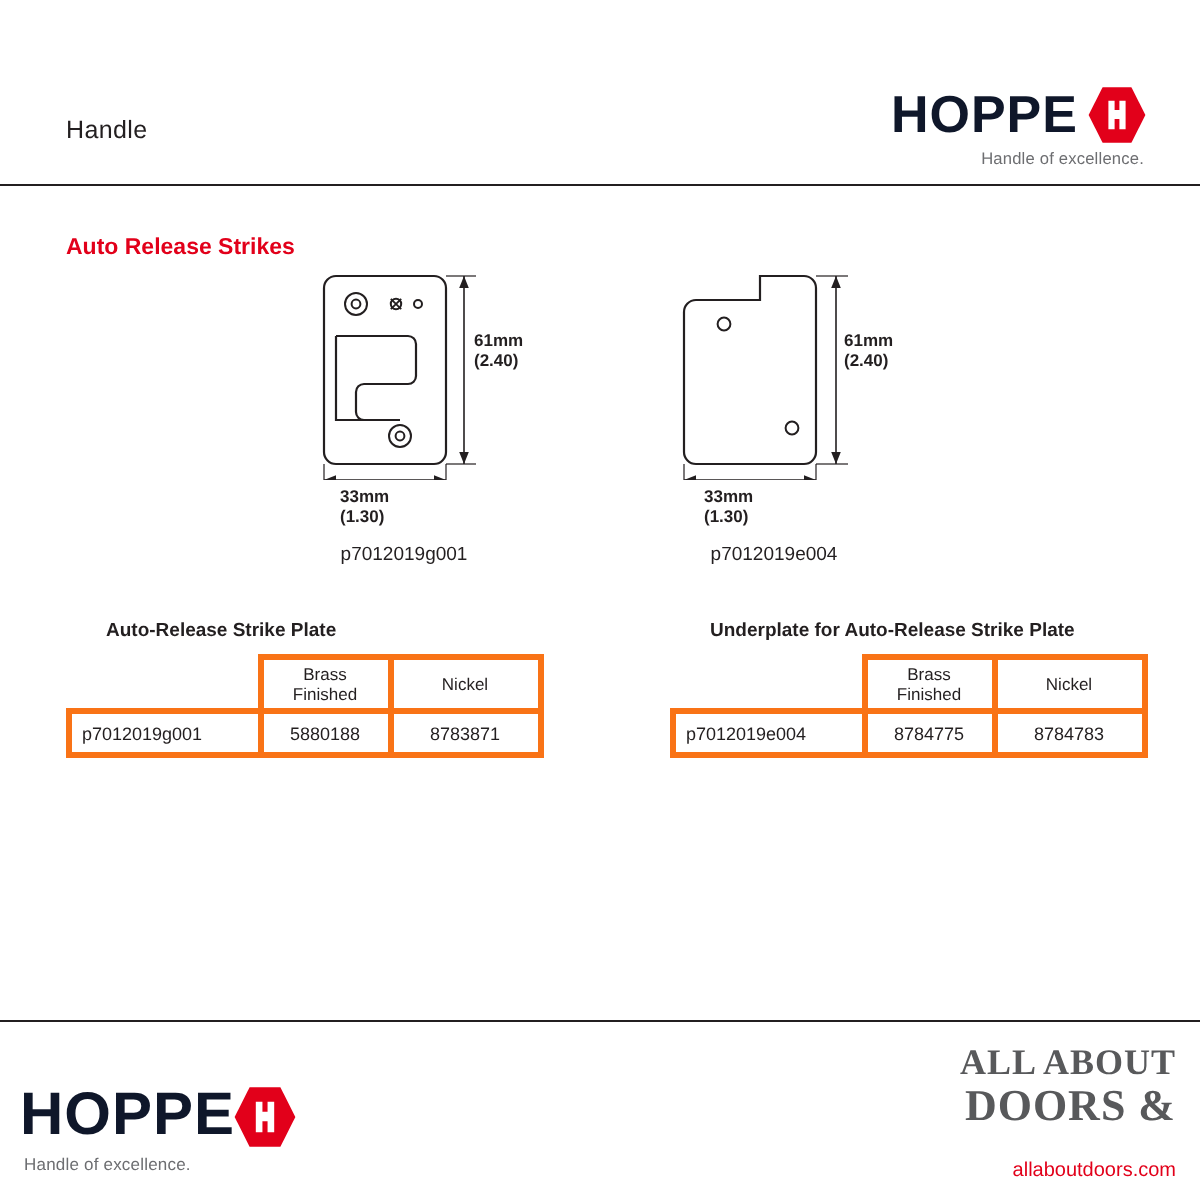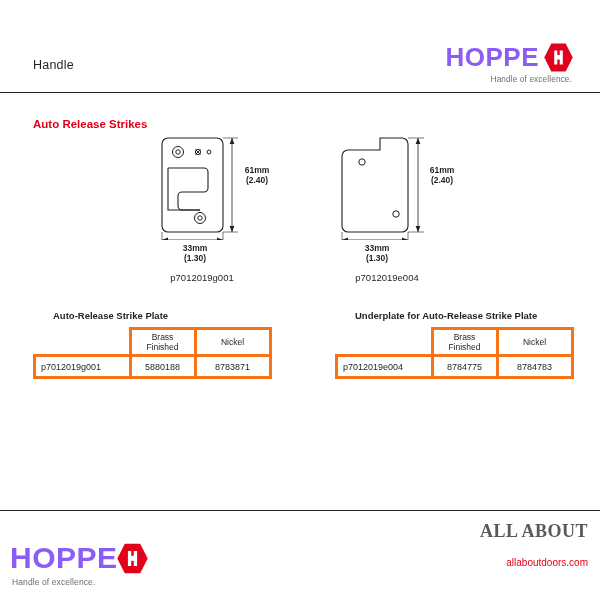--- a/index.html
+++ b/index.html
@@ -38,21 +38,21 @@
     width: 172px;
     height: 42px;
   }
   .brand-word {
     position: absolute;
     right: 34px;
     top: 0;
     font-size: 26px;
     font-weight: bold;
     letter-spacing: 0.5px;
-    color: #8b5cf6;
+    color: #0f172a;
     font-family: "Liberation Sans", sans-serif;
     line-height: 26px;
   }
   .brand-hex {
     position: absolute;
     right: 0;
     top: -1px;
     width: 29px;
     height: 29px;
   }
@@ -90,21 +90,20 @@
     top: 125px;
     width: 600px;
     height: 160px;
   }
 
   .dim-text {
     font-size: 8.5px;
     font-weight: bold;
     color: #231f20;
     line-height: 10px;
-    text-align: center;
     position: absolute;
   }
   .part-label {
     position: absolute;
     font-size: 9.5px;
     color: #231f20;
     text-align: center;
     width: 160px;
   }
 
@@ -377,15 +376,16 @@
       <svg width="31" height="31" viewBox="0 0 29 29" aria-hidden="true">
         <polygon points="7.3,0.6 21.7,0.6 28.7,14.5 21.7,28.4 7.3,28.4 0.3,14.5" fill="#e2001a"></polygon>
         <path d="M10.2 7.4 h3.1 v4.6 h2.4 V7.4 h3.1 v14.2 h-3.1 v-5.1 h-2.4 v5.1 h-3.1 z" fill="#ffffff"></path>
       </svg>
     </div>
     <div class="brand-tag">Handle of excellence.</div>
   </div>
 
   <div class="aad">
     <div class="aad-l1">ALL ABOUT</div>
+    <div class="aad-l2">DOORS &amp;</div>
     <div class="aad-url">allaboutdoors.com</div>
   </div>
 </div>
 
 </body></html>

